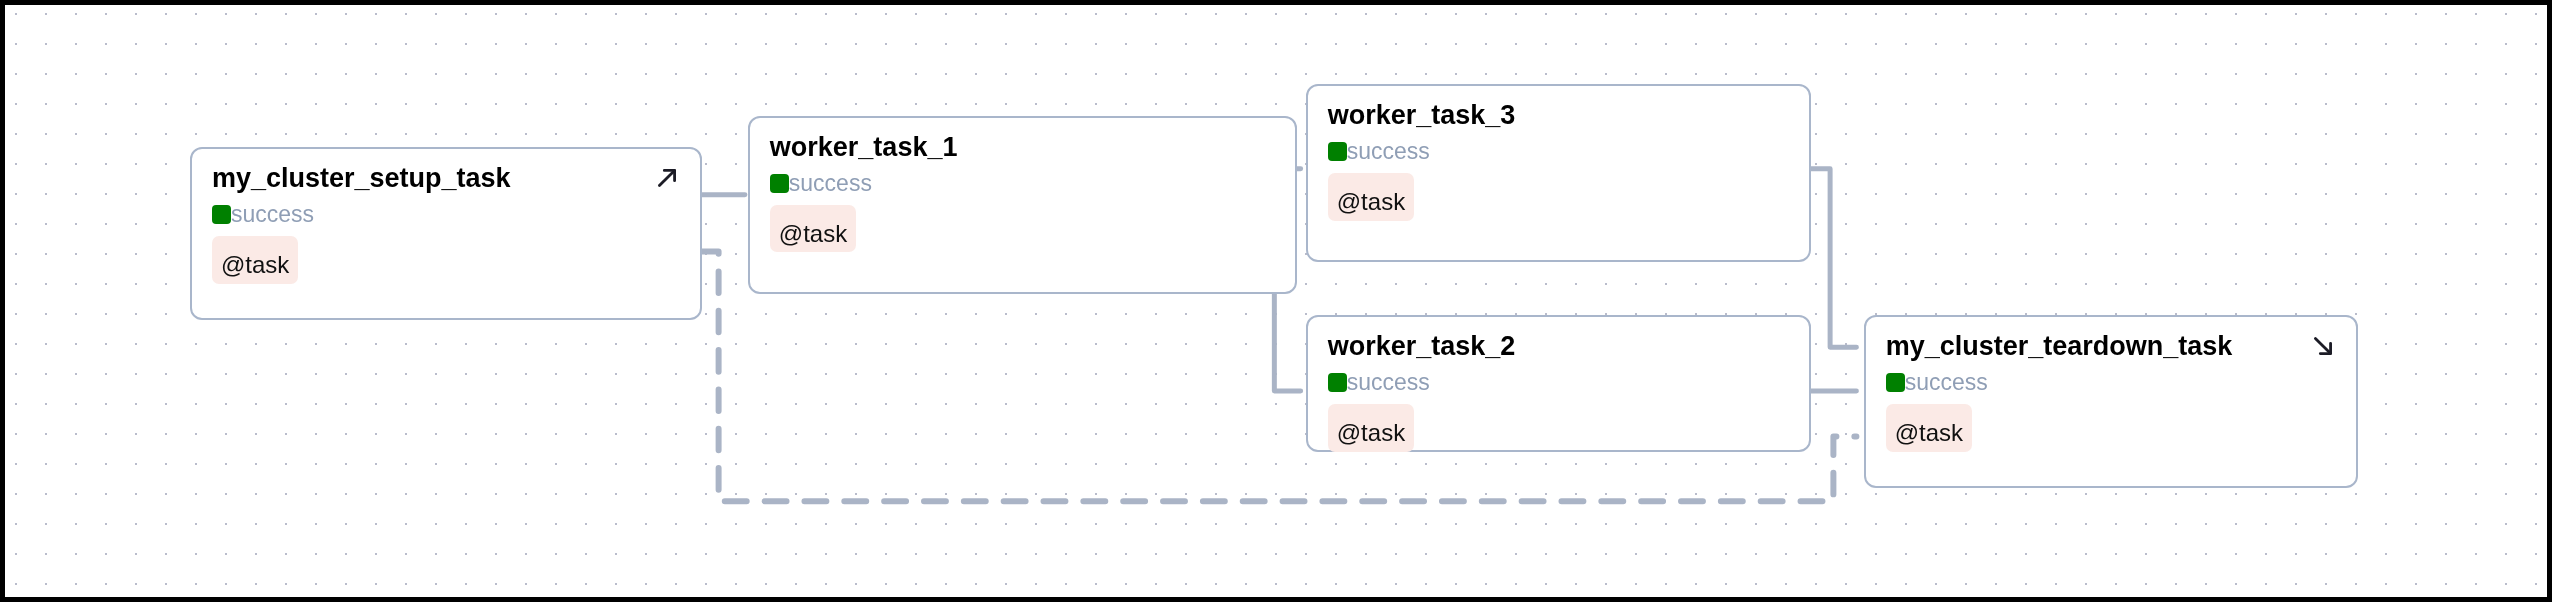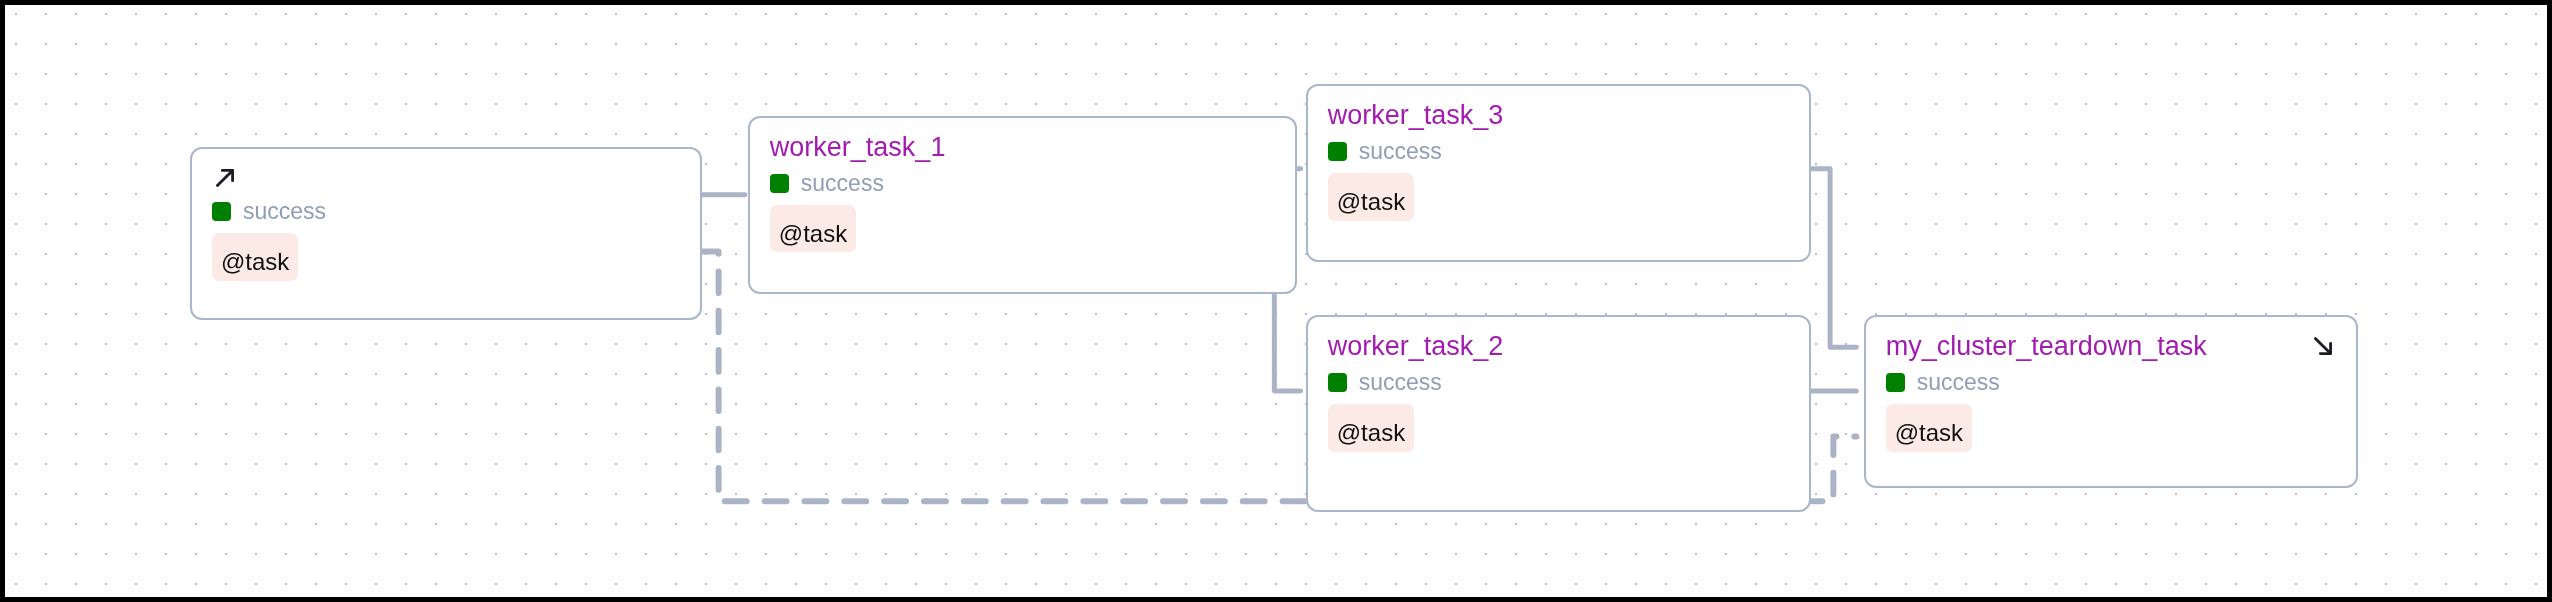--- a/index.html
+++ b/index.html
@@ -68,37 +68,36 @@
   .node-header {
     display: flex;
     align-items: flex-start;
     justify-content: space-between;
     gap: 14px;
   }
 
   .node-title {
     font-size: 27px;
     line-height: 1.15;
-    color: #a21caf;
+    color: #000000;
     white-space: nowrap;
-    font-weight: 400;
+    font-weight: 700;
   }
 
   .node-arrow {
     flex: 0 0 auto;
     display: block;
     width: 26px;
     height: 26px;
     margin-top: 2px;
   }
 
   .status-row {
     display: flex;
     align-items: center;
-    gap: 12px;
     margin-top: 9px;
   }
 
   .status-dot {
     width: 19px;
     height: 19px;
     border-radius: 4px;
     background: #008000;
     flex: 0 0 auto;
   }
@@ -132,20 +131,21 @@
       <path d="M 696.60 250.70 L 716.41 250.70 L 716.41 504.69 L 1835.59 504.69 L 1835.59 438.72 L 1858.70 438.72" class="edge-dashed"></path>
       <path d="M 1247.94 166.58 L 1274.35 166.58 L 1274.35 166.58 L 1300.76 166.58" class="edge"></path>
       <path d="M 1247.94 230.90 L 1274.35 230.90 L 1274.35 392.54 L 1300.76 392.54" class="edge"></path>
       <path d="M 1805.88 166.58 L 1832.29 166.58 L 1832.29 348.01 L 1858.70 348.01" class="edge"></path>
       <path d="M 1805.88 392.54 L 1832.29 392.54 L 1832.29 392.54 L 1858.70 392.54" class="edge"></path>
     </svg>
 
   <div id="node-layer">
       <div class="node" style="left: 184.88px; top: 141.841px; width: 511.721px; height: 173.178px;">
         <div class="node-header">
+          <div class="node-title">my_cluster_setup_task</div>
           <svg viewBox="0 0 24 24" class="node-arrow">
             <g stroke="#1c1c26" stroke-width="2.6" fill="none" stroke-linecap="round" stroke-linejoin="round">
               <path d="M 5 19 L 19 5"></path>
               <path d="M 9.5 5 L 19 5 L 19 14.5"></path>
             </g>
           </svg>
         </div>
         <div class="status-row">
           <span class="status-dot"></span>
           <span class="status-text">success</span>
@@ -165,21 +165,21 @@
       <div class="node" style="left: 1300.76px; top: 79.1671px; width: 505.118px; height: 178.126px;">
         <div class="node-header">
           <div class="node-title">worker_task_3</div>
         </div>
         <div class="status-row">
           <span class="status-dot"></span>
           <span class="status-text">success</span>
         </div>
         <div><span class="task-badge">@task</span></div>
       </div>
-      <div class="node" style="left: 1300.76px; top: 310.071px; width: 505.118px; height: 197px;">
+      <div class="node" style="left: 1300.76px; top: 310.071px; width: 505.118px; height: 137px;">
         <div class="node-header">
           <div class="node-title">worker_task_2</div>
         </div>
         <div class="status-row">
           <span class="status-dot"></span>
           <span class="status-text">success</span>
         </div>
         <div><span class="task-badge">@task</span></div>
       </div>
       <div class="node" style="left: 1858.7px; top: 310.071px; width: 494px; height: 173.178px;">

